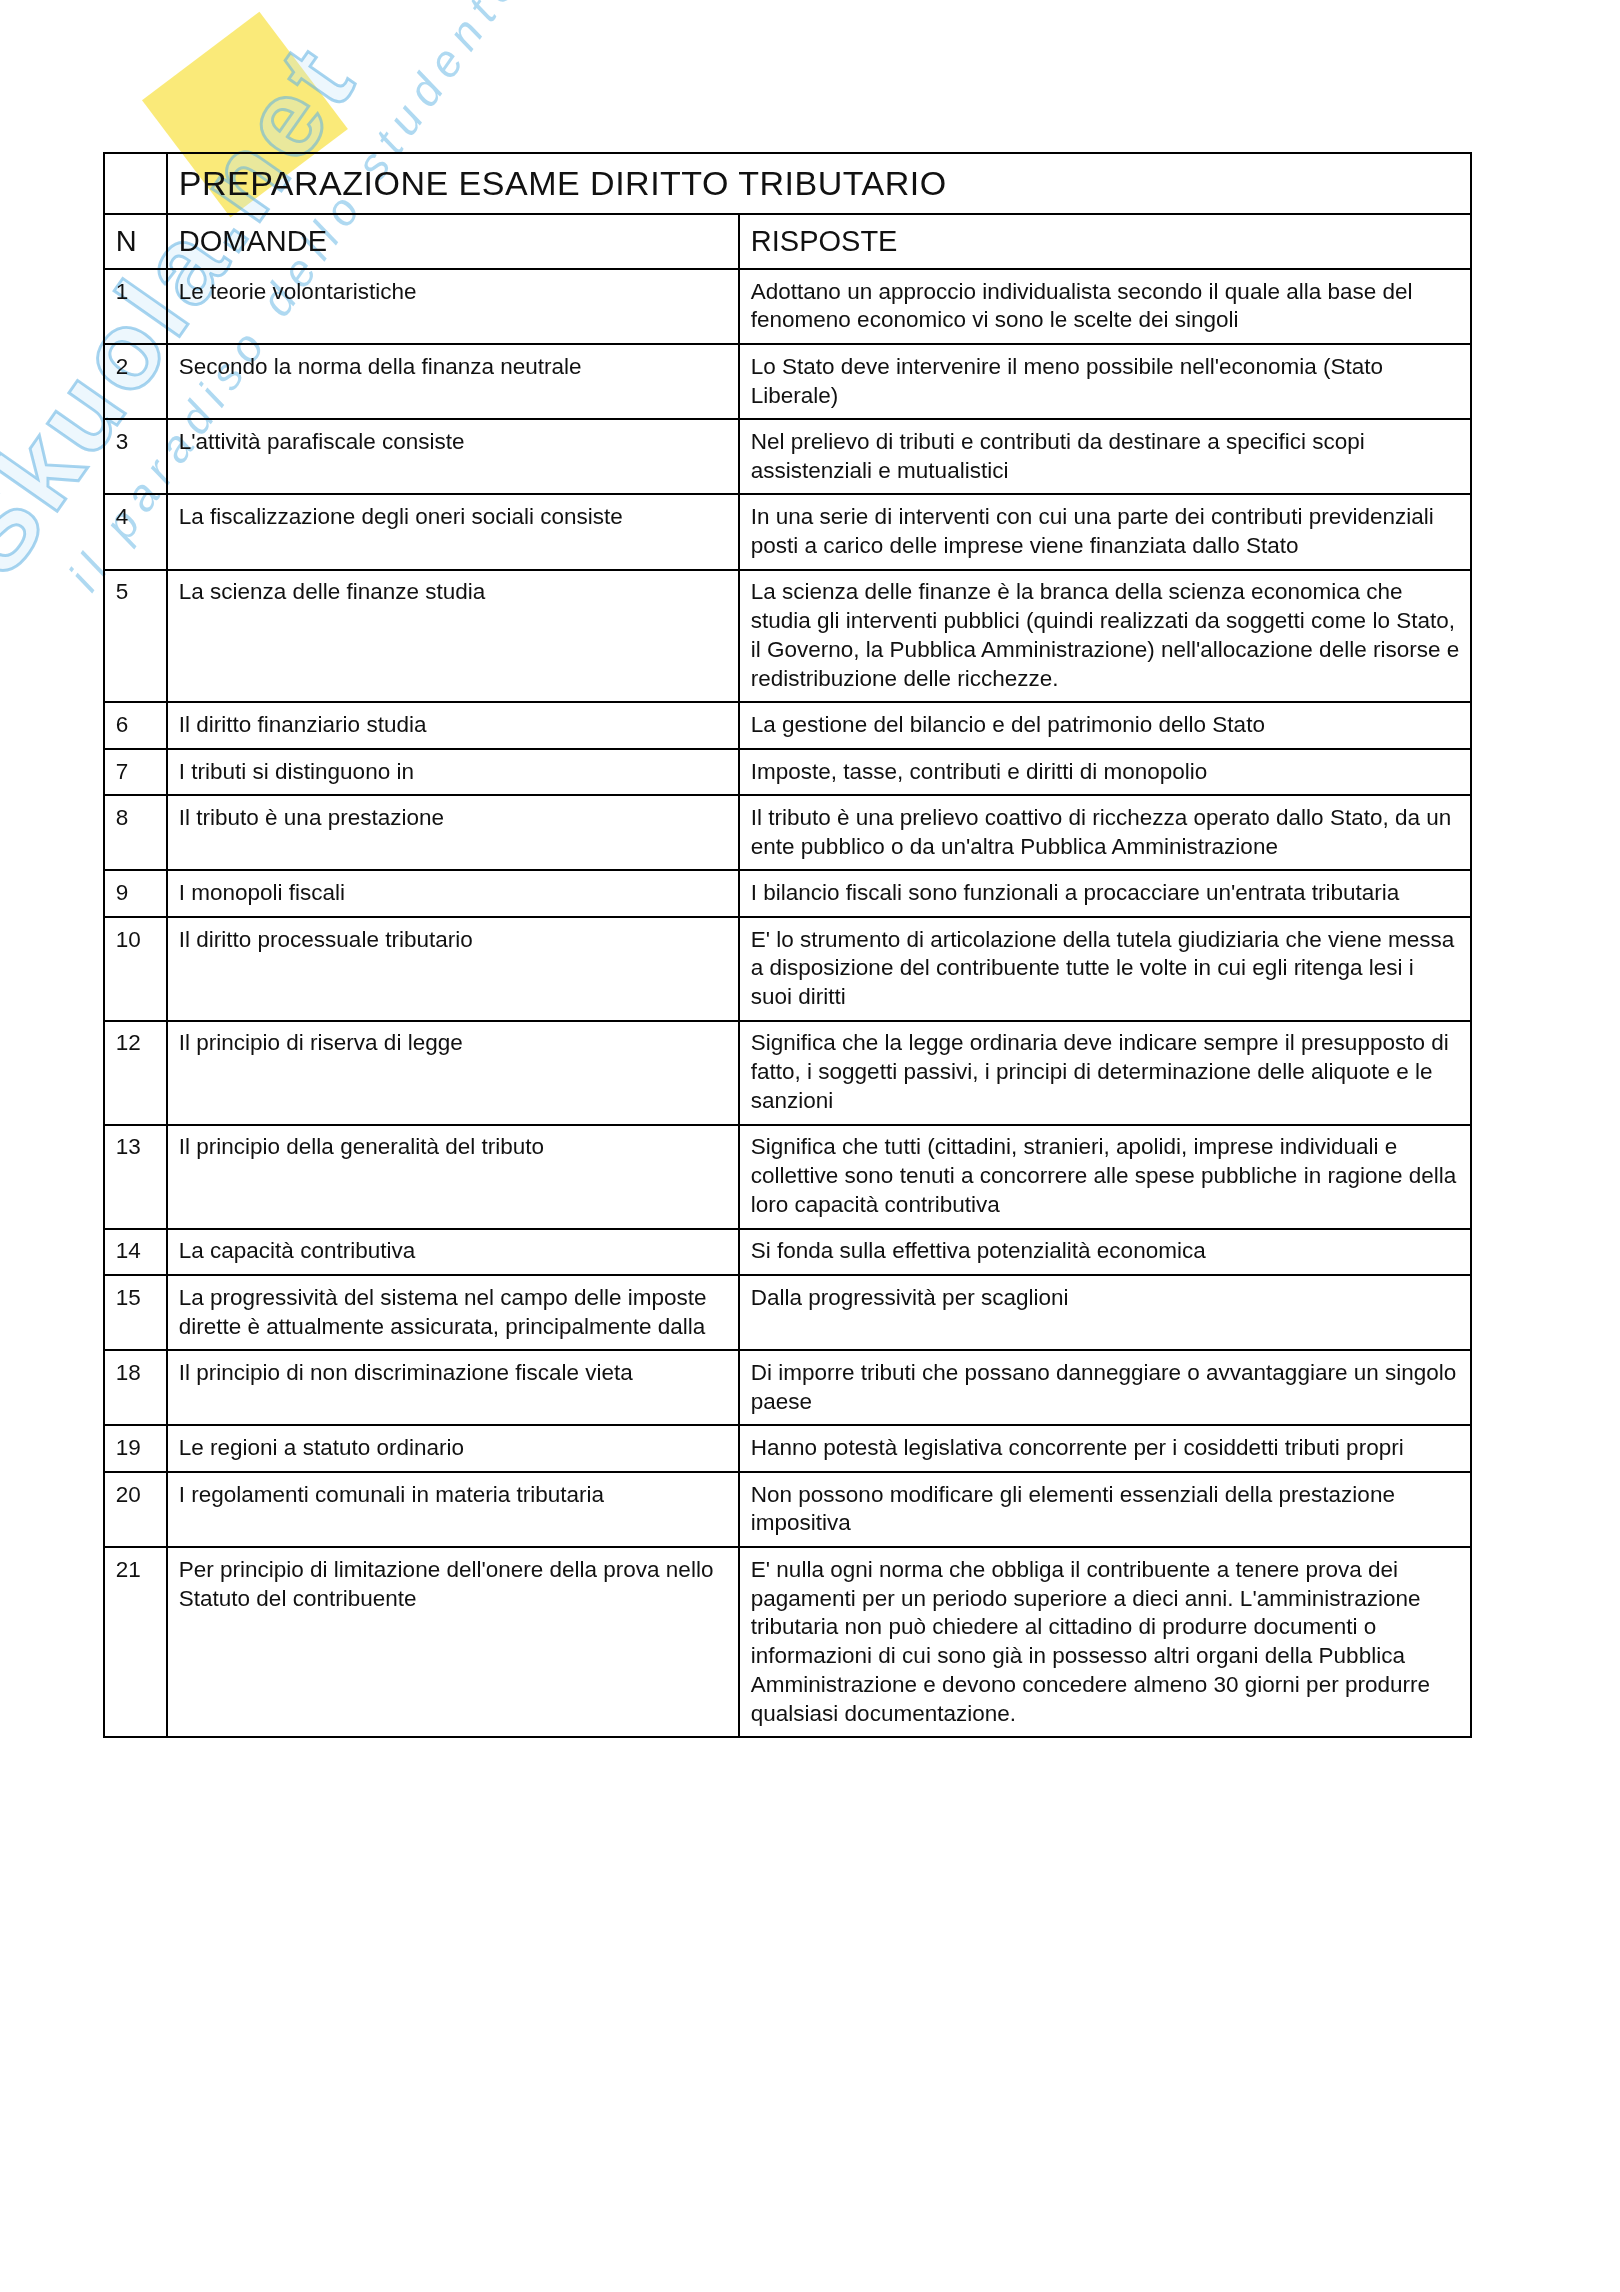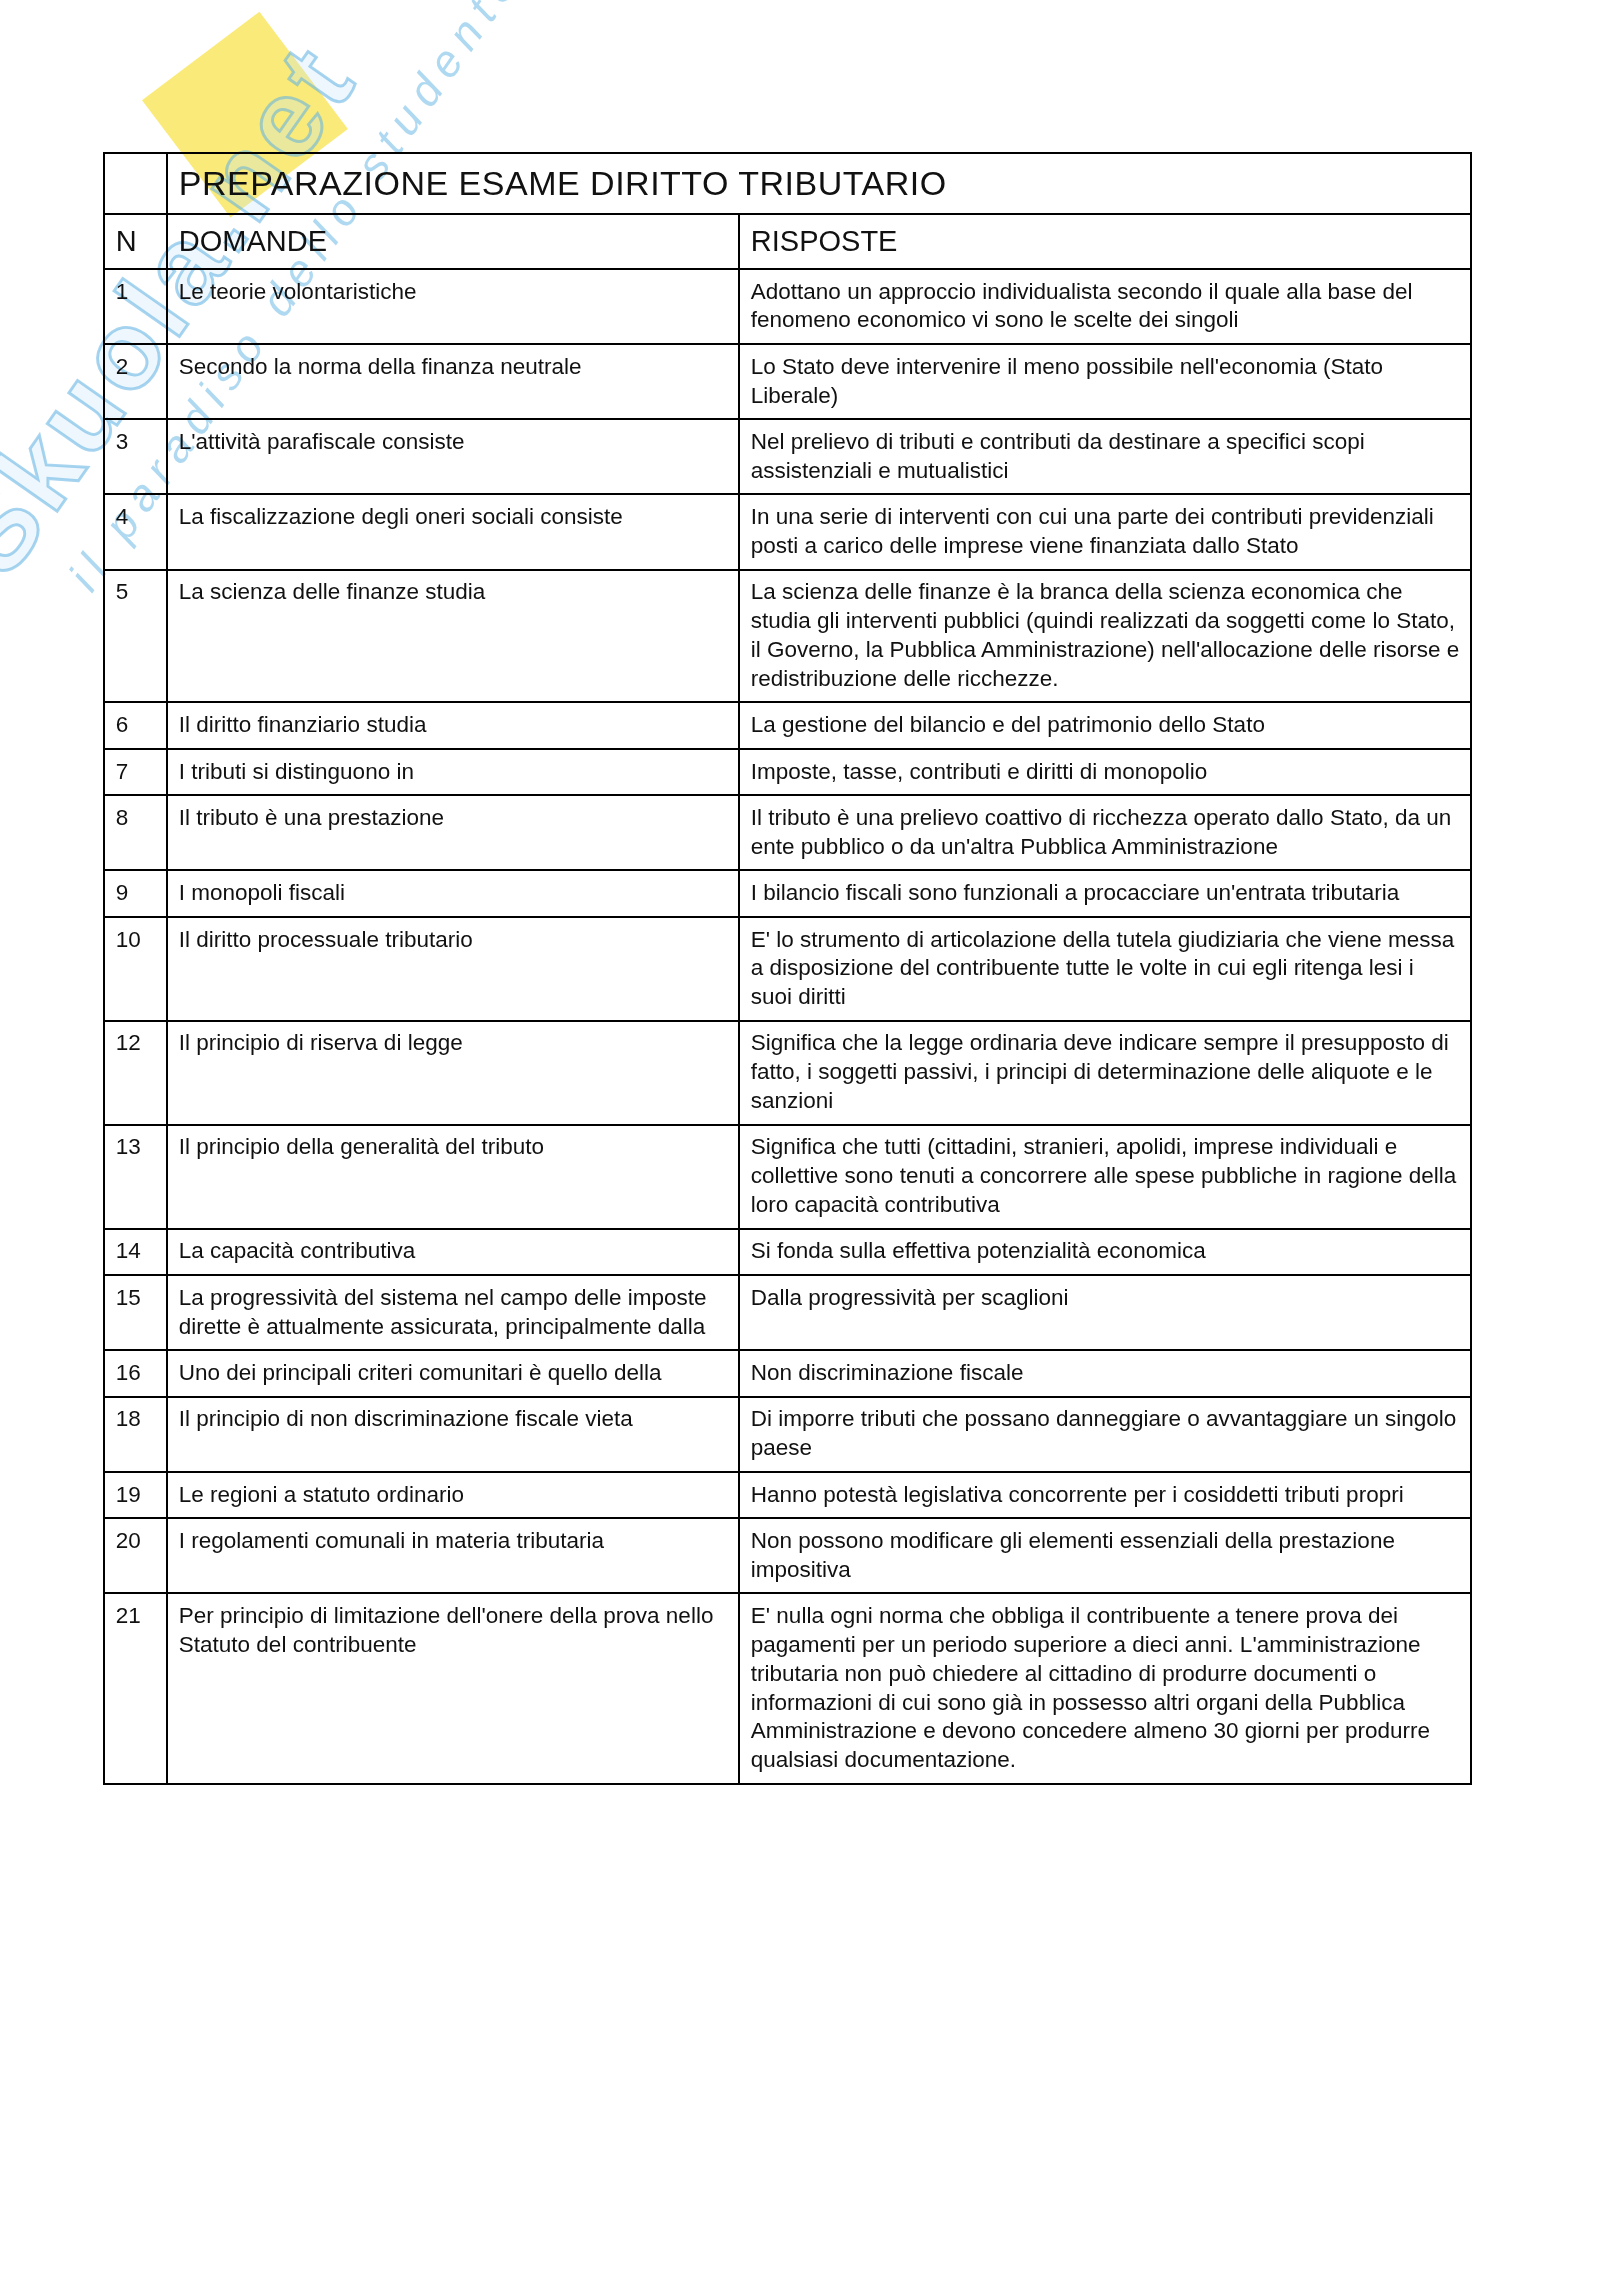--- a/index.html
+++ b/index.html
@@ -203,25 +203,20 @@
     <td>La capacità contributiva</td>
     <td>Si fonda sulla effettiva potenzialità economica</td>
   </tr>
 
   <tr>
     <td class="num-cell">15</td>
     <td>La progressività del sistema nel campo delle imposte dirette è attualmente assicurata, principalmente dalla</td>
     <td>Dalla progressività per scaglioni</td>
   </tr>
 
-  <tr>
-    <td class="num-cell">16</td>
-    <td>Uno dei principali criteri comunitari è quello della</td>
-    <td>Non discriminazione fiscale</td>
-  </tr>
 
 
   <tr>
     <td class="num-cell">18</td>
     <td>Il principio di non discriminazione fiscale vieta</td>
     <td>Di imporre tributi che possano danneggiare o avvantaggiare un singolo paese</td>
   </tr>
 
   <tr>
     <td class="num-cell">19</td>

